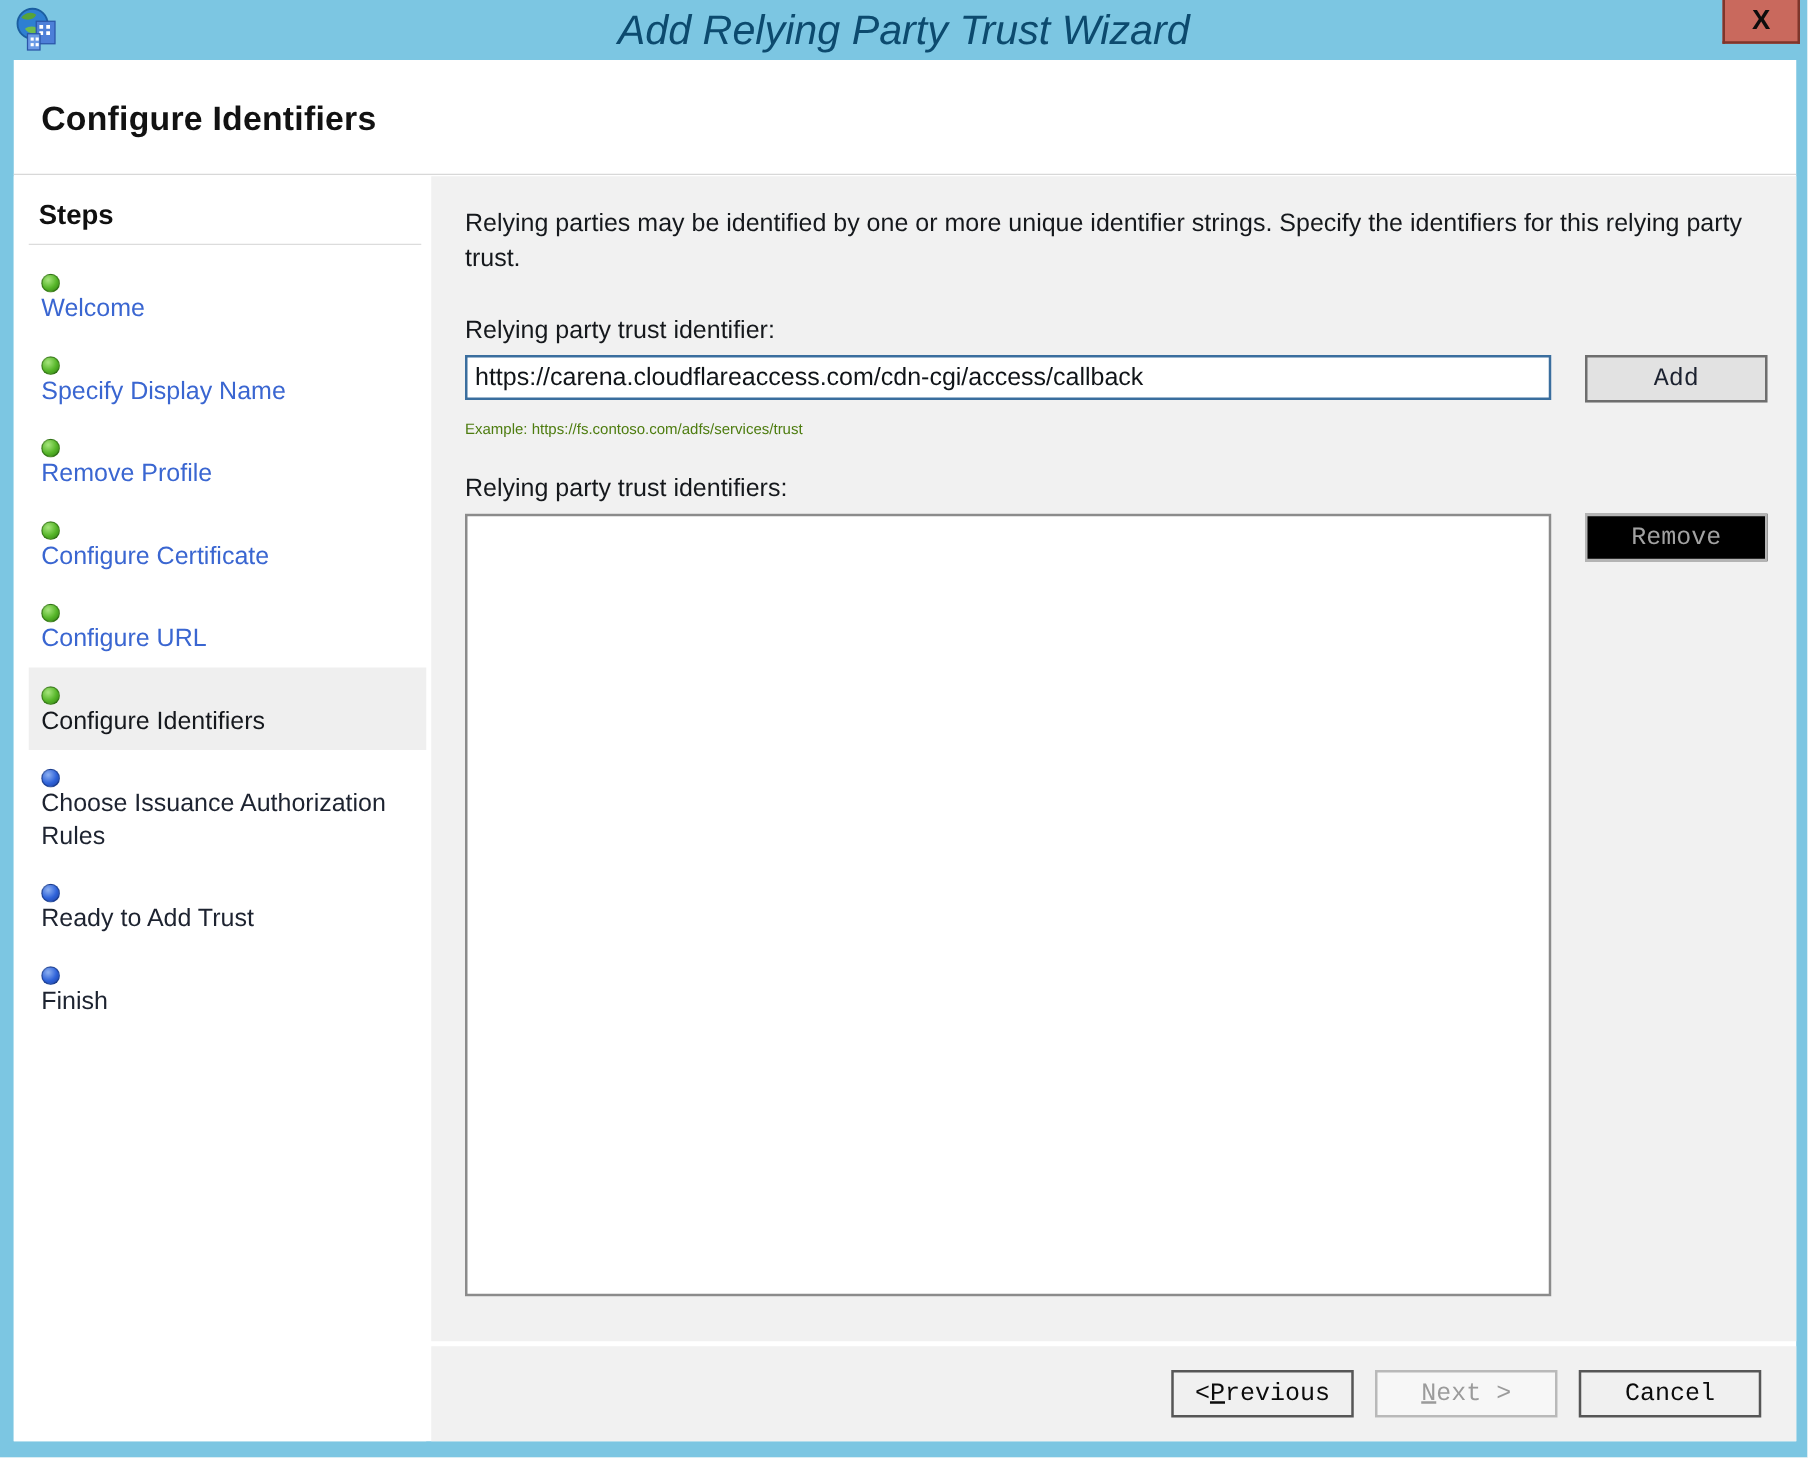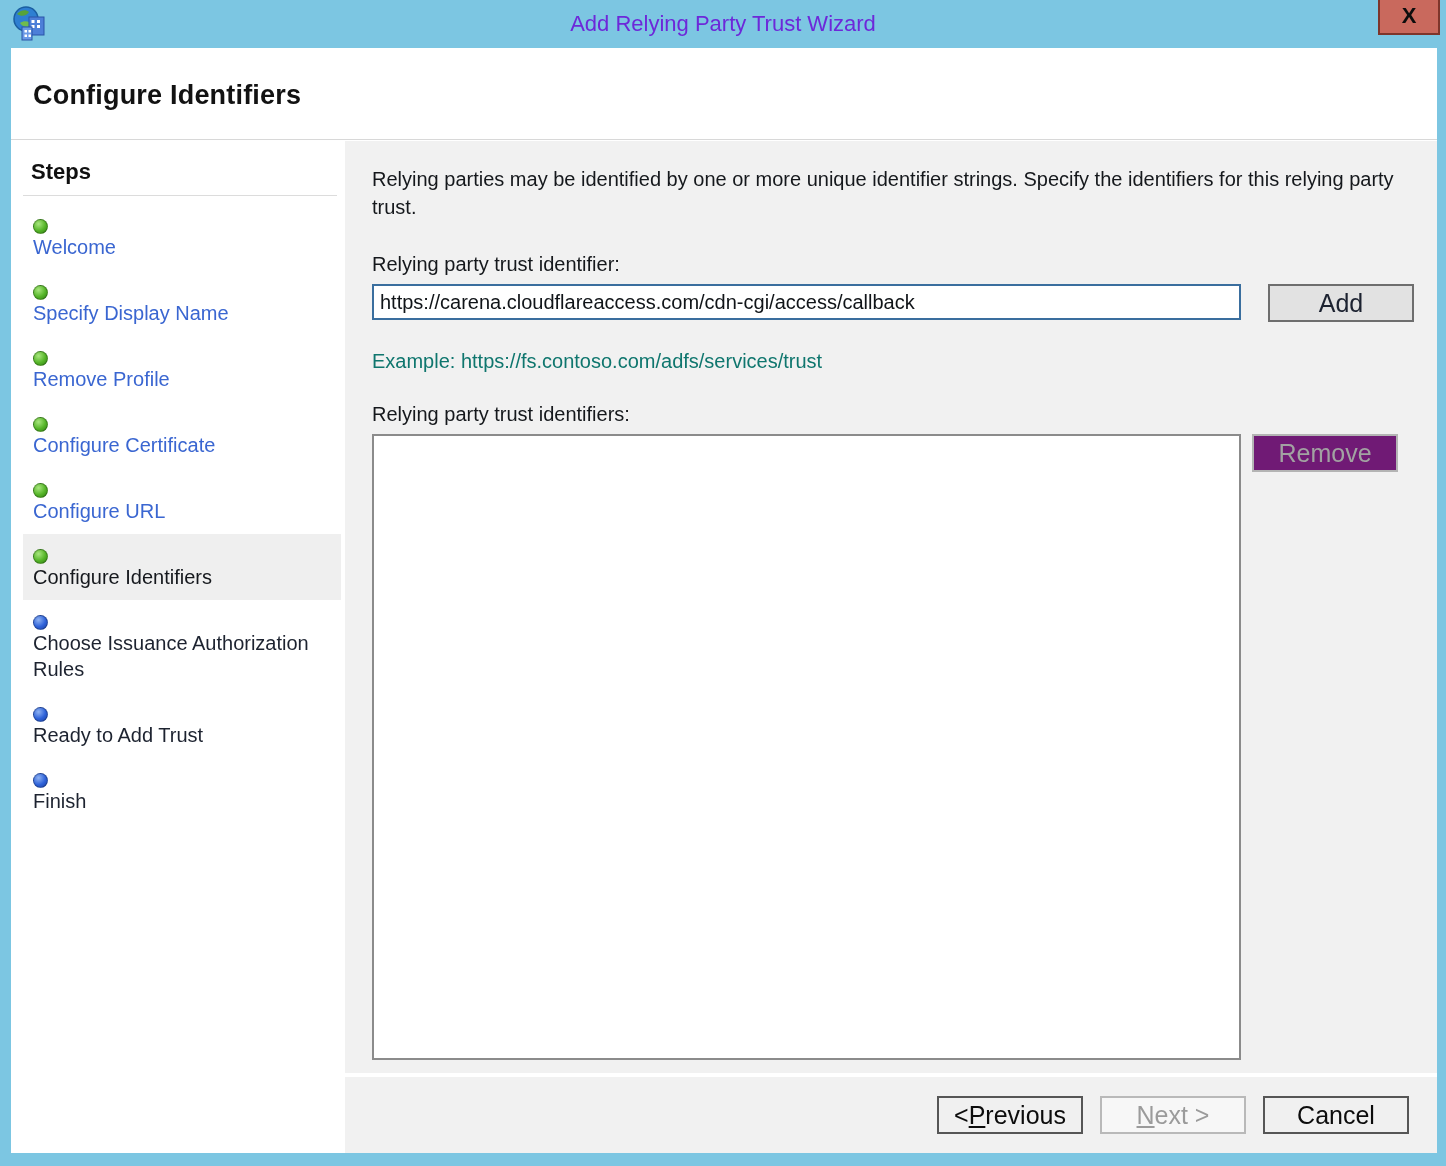--- a/index.html
+++ b/index.html
@@ -3,21 +3,21 @@
 <meta charset="utf-8">
 <style>
   * { margin:0; padding:0; box-sizing:border-box; }
   body { font-family:"Liberation Sans", sans-serif; }
   .window { position:relative; width:1446px; height:1166px; background:#7cc6e2; overflow:hidden; }
 
   
   .titlebar { position:absolute; top:0; left:0; right:0; height:48px; }
   .app-icon { position:absolute; left:12px; top:5px; width:38px; height:38px; }
   .win-title { position:absolute; left:0; right:0; top:0; height:48px; line-height:48px;
-               text-align:center; font-size:22px; color:#6d28d9; }
+               text-align:center; font-size:33px; color:#0c4a6e;font-style:italic; }
   .close-btn { position:absolute; right:6px; top:0; width:62px; height:35px;
                background:#c9695d; border:2px solid #7e352b; border-top:none;
                color:#0d0d0d; font-size:22px; font-weight:bold; line-height:32px;
                text-align:center; cursor:pointer; }
 
   
   .frame { position:absolute; left:11px; top:48px; width:1426px; height:1105px; background:#ffffff; }
   .page-header { height:92px; border-bottom:1px solid #d8d8d8; padding:32px 0 0 22px; }
   .page-header h1 { font-size:27px; font-weight:bold; color:#121212; letter-spacing:0.2px; }
 
@@ -42,29 +42,29 @@
   
   .main-col { flex:1; margin-left:4px; display:flex; flex-direction:column; }
   .main-panel { flex:1; background:#f1f1f1; padding:24px 0 0 27px; position:relative; }
   .desc { width:1030px; font-size:20px; line-height:28px; color:#15181c; }
   .field-label { font-size:20px; color:#15181c; margin-top:32px; }
   .input-row { display:flex; margin-top:8px; align-items:flex-start; }
   .id-input { width:869px; height:36px; background:#ffffff; border:2px solid #3a6e9e;
               font-family:"Liberation Sans", sans-serif; font-size:20px; color:#101418;
               padding:0 6px; outline:none; }
   .btn { display:flex; align-items:center; justify-content:center;
-         font-family:Liberation Sans, sans-serif; font-size:25px;
+         font-family:Liberation Mono, monospace; font-size:20px;
          width:146px; height:38px; cursor:pointer; }
   .btn-add { margin-left:27px; background:#e2e2e2; border:2px solid #6e6e6e; color:#1c2230; }
-  .example { font-size:20px; color:#0f766e; margin-top:28px; }
+  .example { font-size:12px; color:#4d7c0f; margin-top:14px; }
   .list-label { margin-top:30px; }
   .list-row { display:flex; margin-top:8px; align-items:flex-start; }
   .listbox { width:869px; height:626px; background:#ffffff; border:2px solid #8b8b8b;
              overflow:auto; font-size:20px; color:#15181c; }
-  .btn-remove { margin-left:11px; background:#701a75; border:2px solid #b4b4b4;
+  .btn-remove { margin-left:27px; background:#000000; border:2px solid #b4b4b4;
                 color:#a2a2a2; cursor:default; }
 
   
   .footer { height:76px; margin-top:4px; background:#f1f1f1; display:flex;
             justify-content:flex-end; align-items:center; gap:17px; padding-right:28px; }
   .btn-nav { background:#f0f0f0; border:2px solid #565656; color:#0c0c0c; }
   .btn-nav.disabled { background:#f7f7f7; border:2px solid #b9b9b9; color:#9b9b9b; cursor:default; }
   .ak { text-decoration:underline; }
 </style>
 </head>

